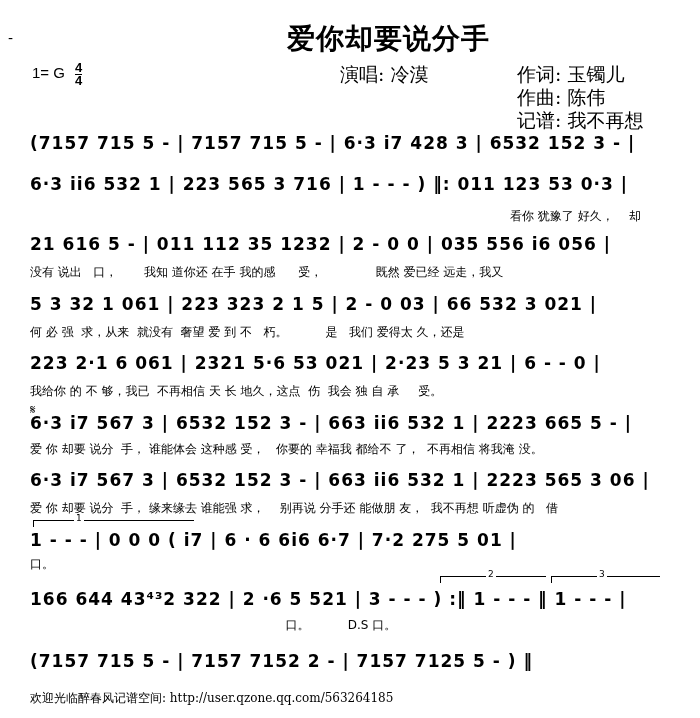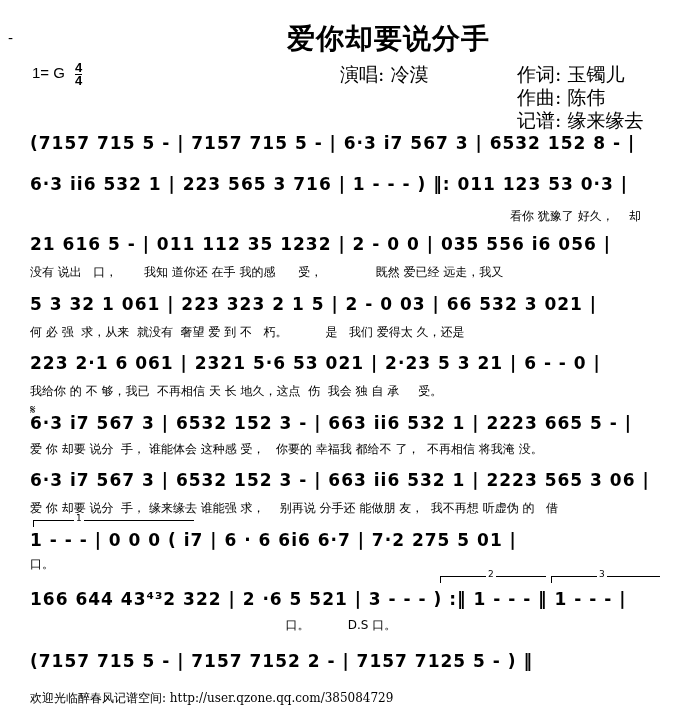--- a/index.html
+++ b/index.html
@@ -28,23 +28,23 @@
   <span>1= G</span>
   <span class="frac">
     <span class="n">4</span>
     <span>4</span>
   </span>
 </div>
 
 <div class="abs meta" style="left:340px;top:62px;">演唱: 冷漠</div>
 <div class="abs meta" style="left:517px;top:62px;">作词: 玉镯儿</div>
 <div class="abs meta" style="left:517px;top:85px;">作曲: 陈伟</div>
-<div class="abs meta" style="left:517px;top:108px;">记谱: 缘来缘去</div>
+<div class="abs meta" style="left:517px;top:108px;">记谱: 我不再想</div>
 
-<div class="line" style="top:133px;">(7157 715 5 - | 7157 715 5 - | 6·3 i7 567 3 | 6532 152 8 - |</div>
+<div class="line" style="top:133px;">(7157 715 5 - | 7157 715 5 - | 6·3 i7 428 3 | 6532 152 3 - |</div>
 
 <div class="line" style="top:174px;">6·3 ii6 532 1 | 223 565 3 716 | 1 - - - ) ‖: 011 123 53 0·3 |</div>
 <div class="lyr" style="top:208px;left:510px;">看你 犹豫了 好久，    却</div>
 
 <div class="line" style="top:234px;">21 616 5 - | 011 112 35 1232 | 2 - 0 0 | 035 556 i6 056 |</div>
 <div class="lyr" style="top:264px;">没有 说出   口，       我知 道你还 在手 我的感      受，              既然 爱已经 远走，我又</div>
 
 <div class="line" style="top:294px;">5 3 32 1 061 | 223 323 2 1 5 | 2 - 0 03 | 66 532 3 021 |</div>
 <div class="lyr" style="top:324px;">何 必 强  求，从来  就没有  奢望 爱 到 不   朽。          是   我们 爱得太 久，还是</div>
 
@@ -68,13 +68,13 @@
     <span style="left:45px;">2</span>
   </div>
 <div class="volta" style="left:551px;top:576px;width:108px;">
     <span style="left:45px;">3</span>
   </div>
 <div class="line" style="top:589px;">166 644 43⁴³2 322 | 2 ·6 5 521 | 3 - - - ) :‖ 1 - - - ‖ 1 - - - |</div>
 <div class="lyr" style="top:617px;">                                                                   口。          D.S 口。</div>
 
 <div class="line" style="top:651px;">(7157 715 5 - | 7157 7152 2 - | 7157 7125 5 - ) ‖</div>
 
-<div class="abs footer">欢迎光临醉春风记谱空间: http://user.qzone.qq.com/385084729</div>
+<div class="abs footer">欢迎光临醉春风记谱空间: http://user.qzone.qq.com/563264185</div>
 
 </body></html>

